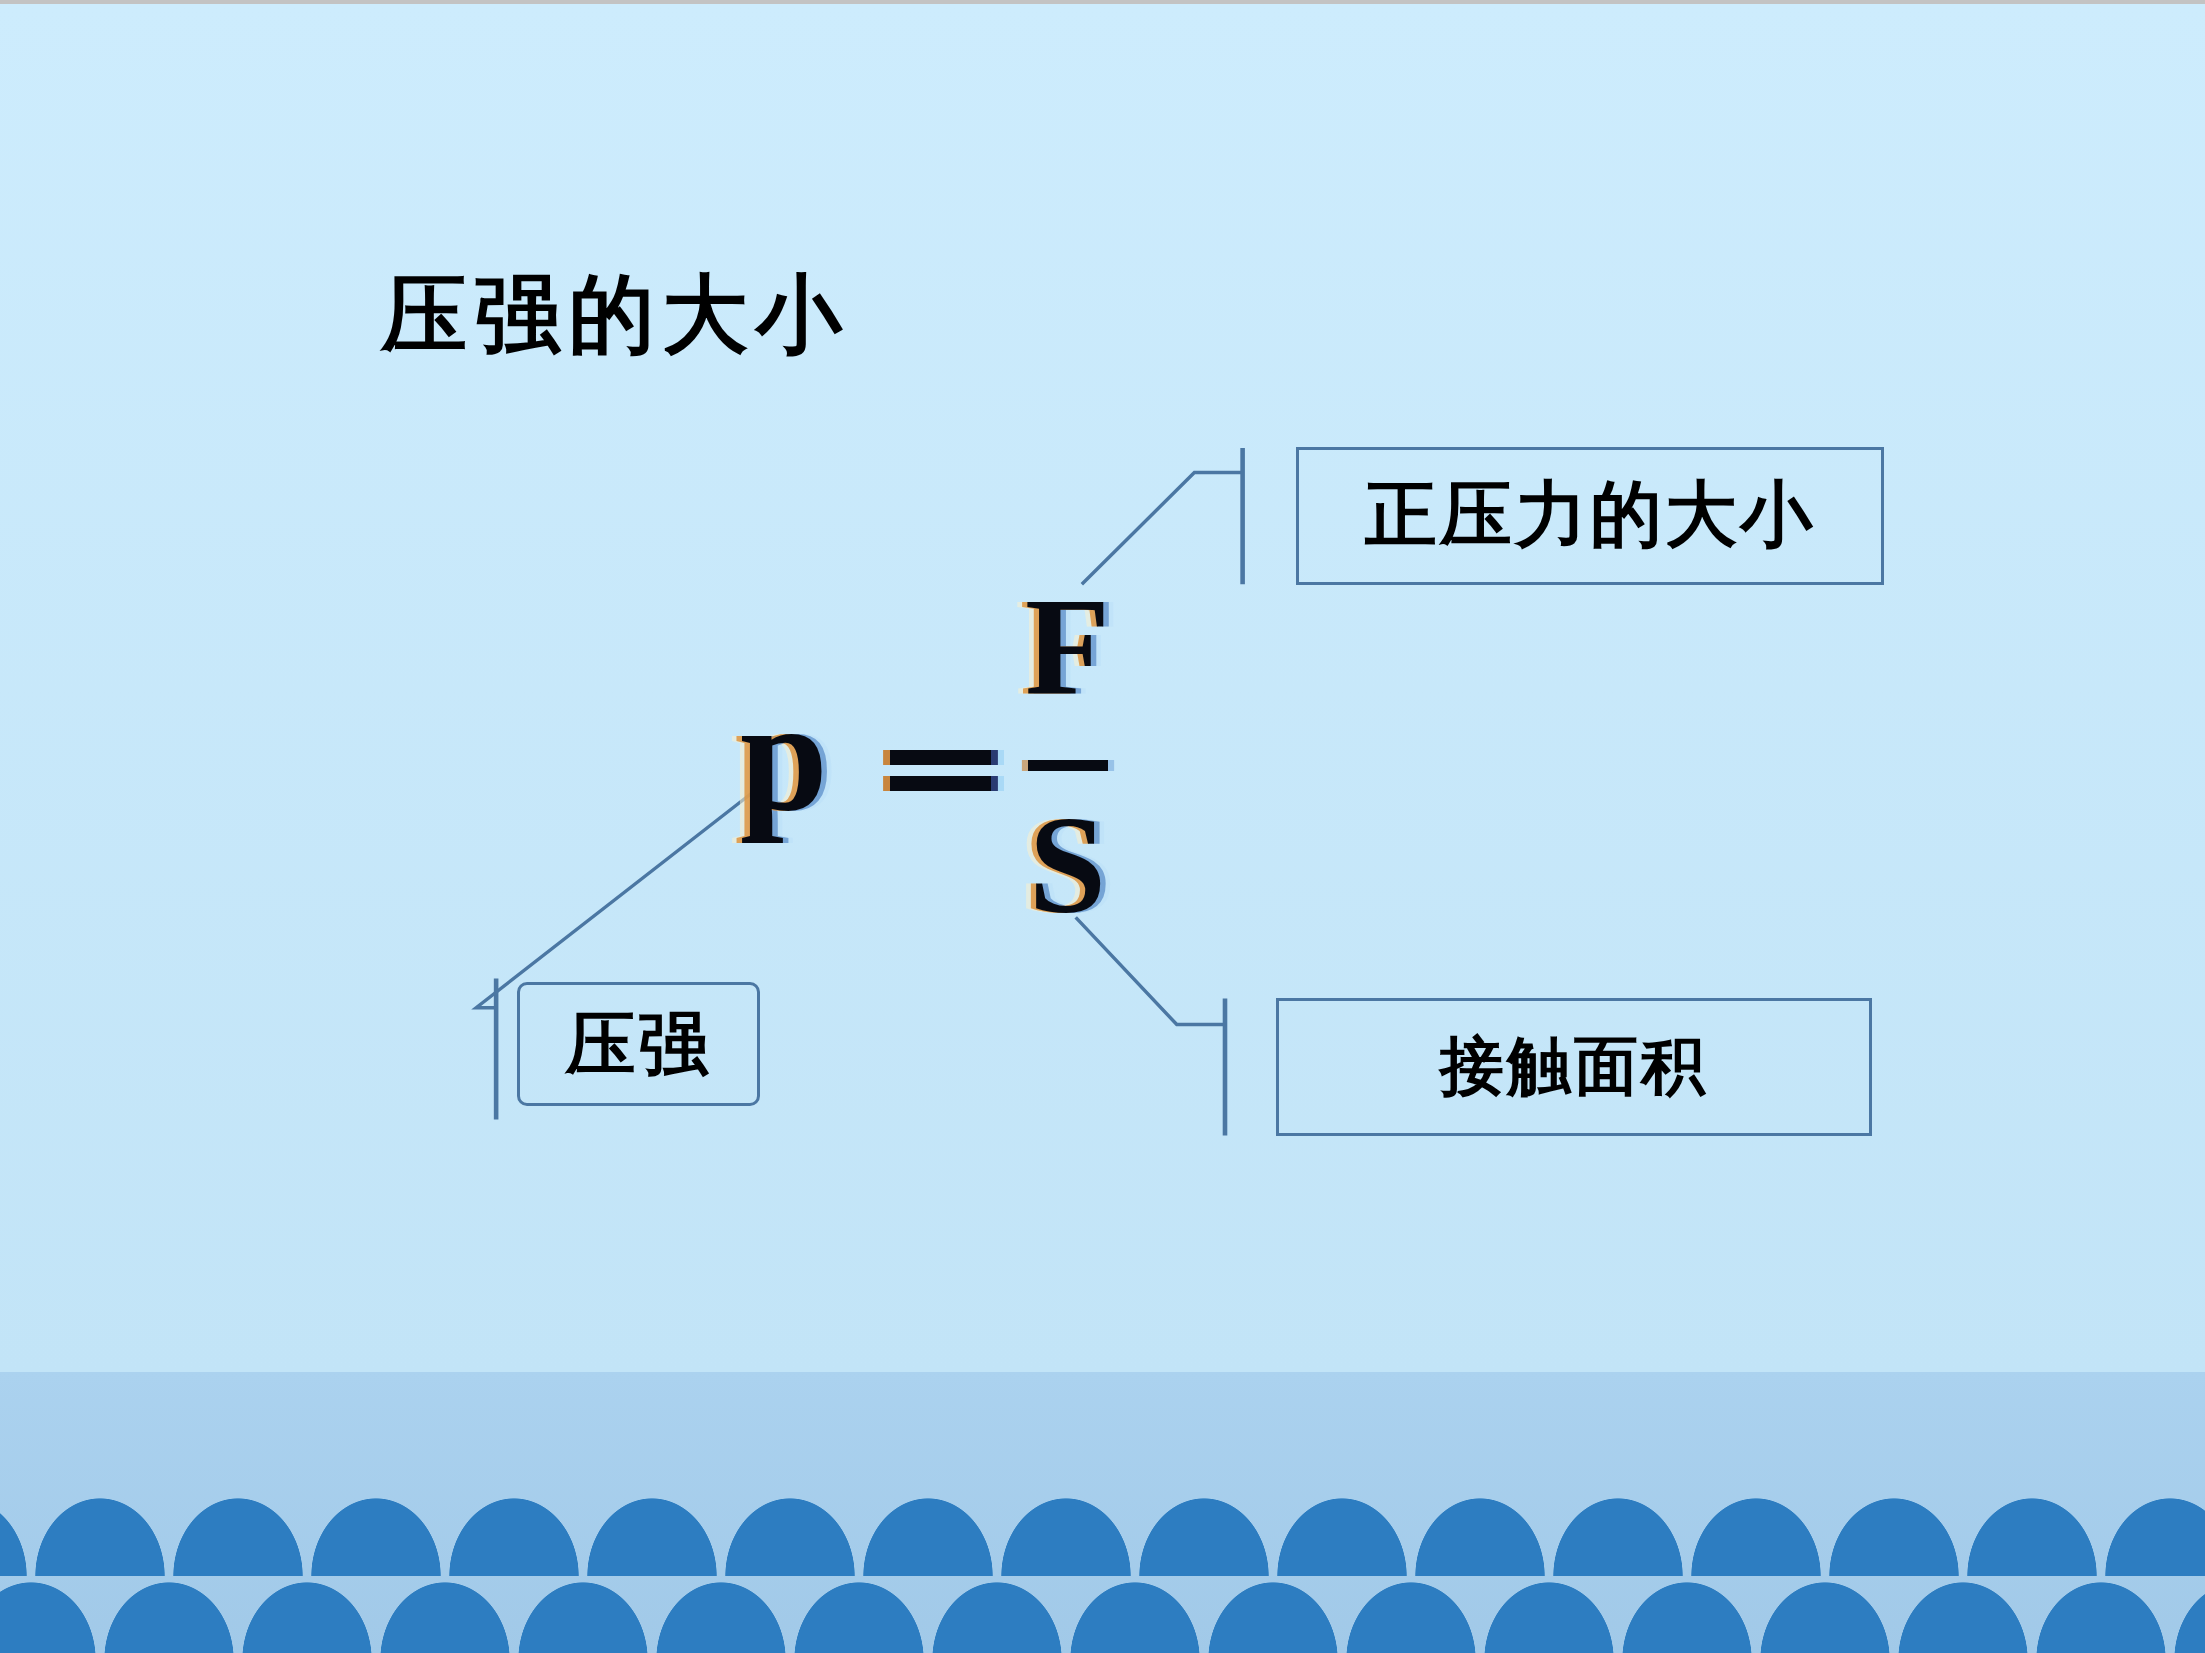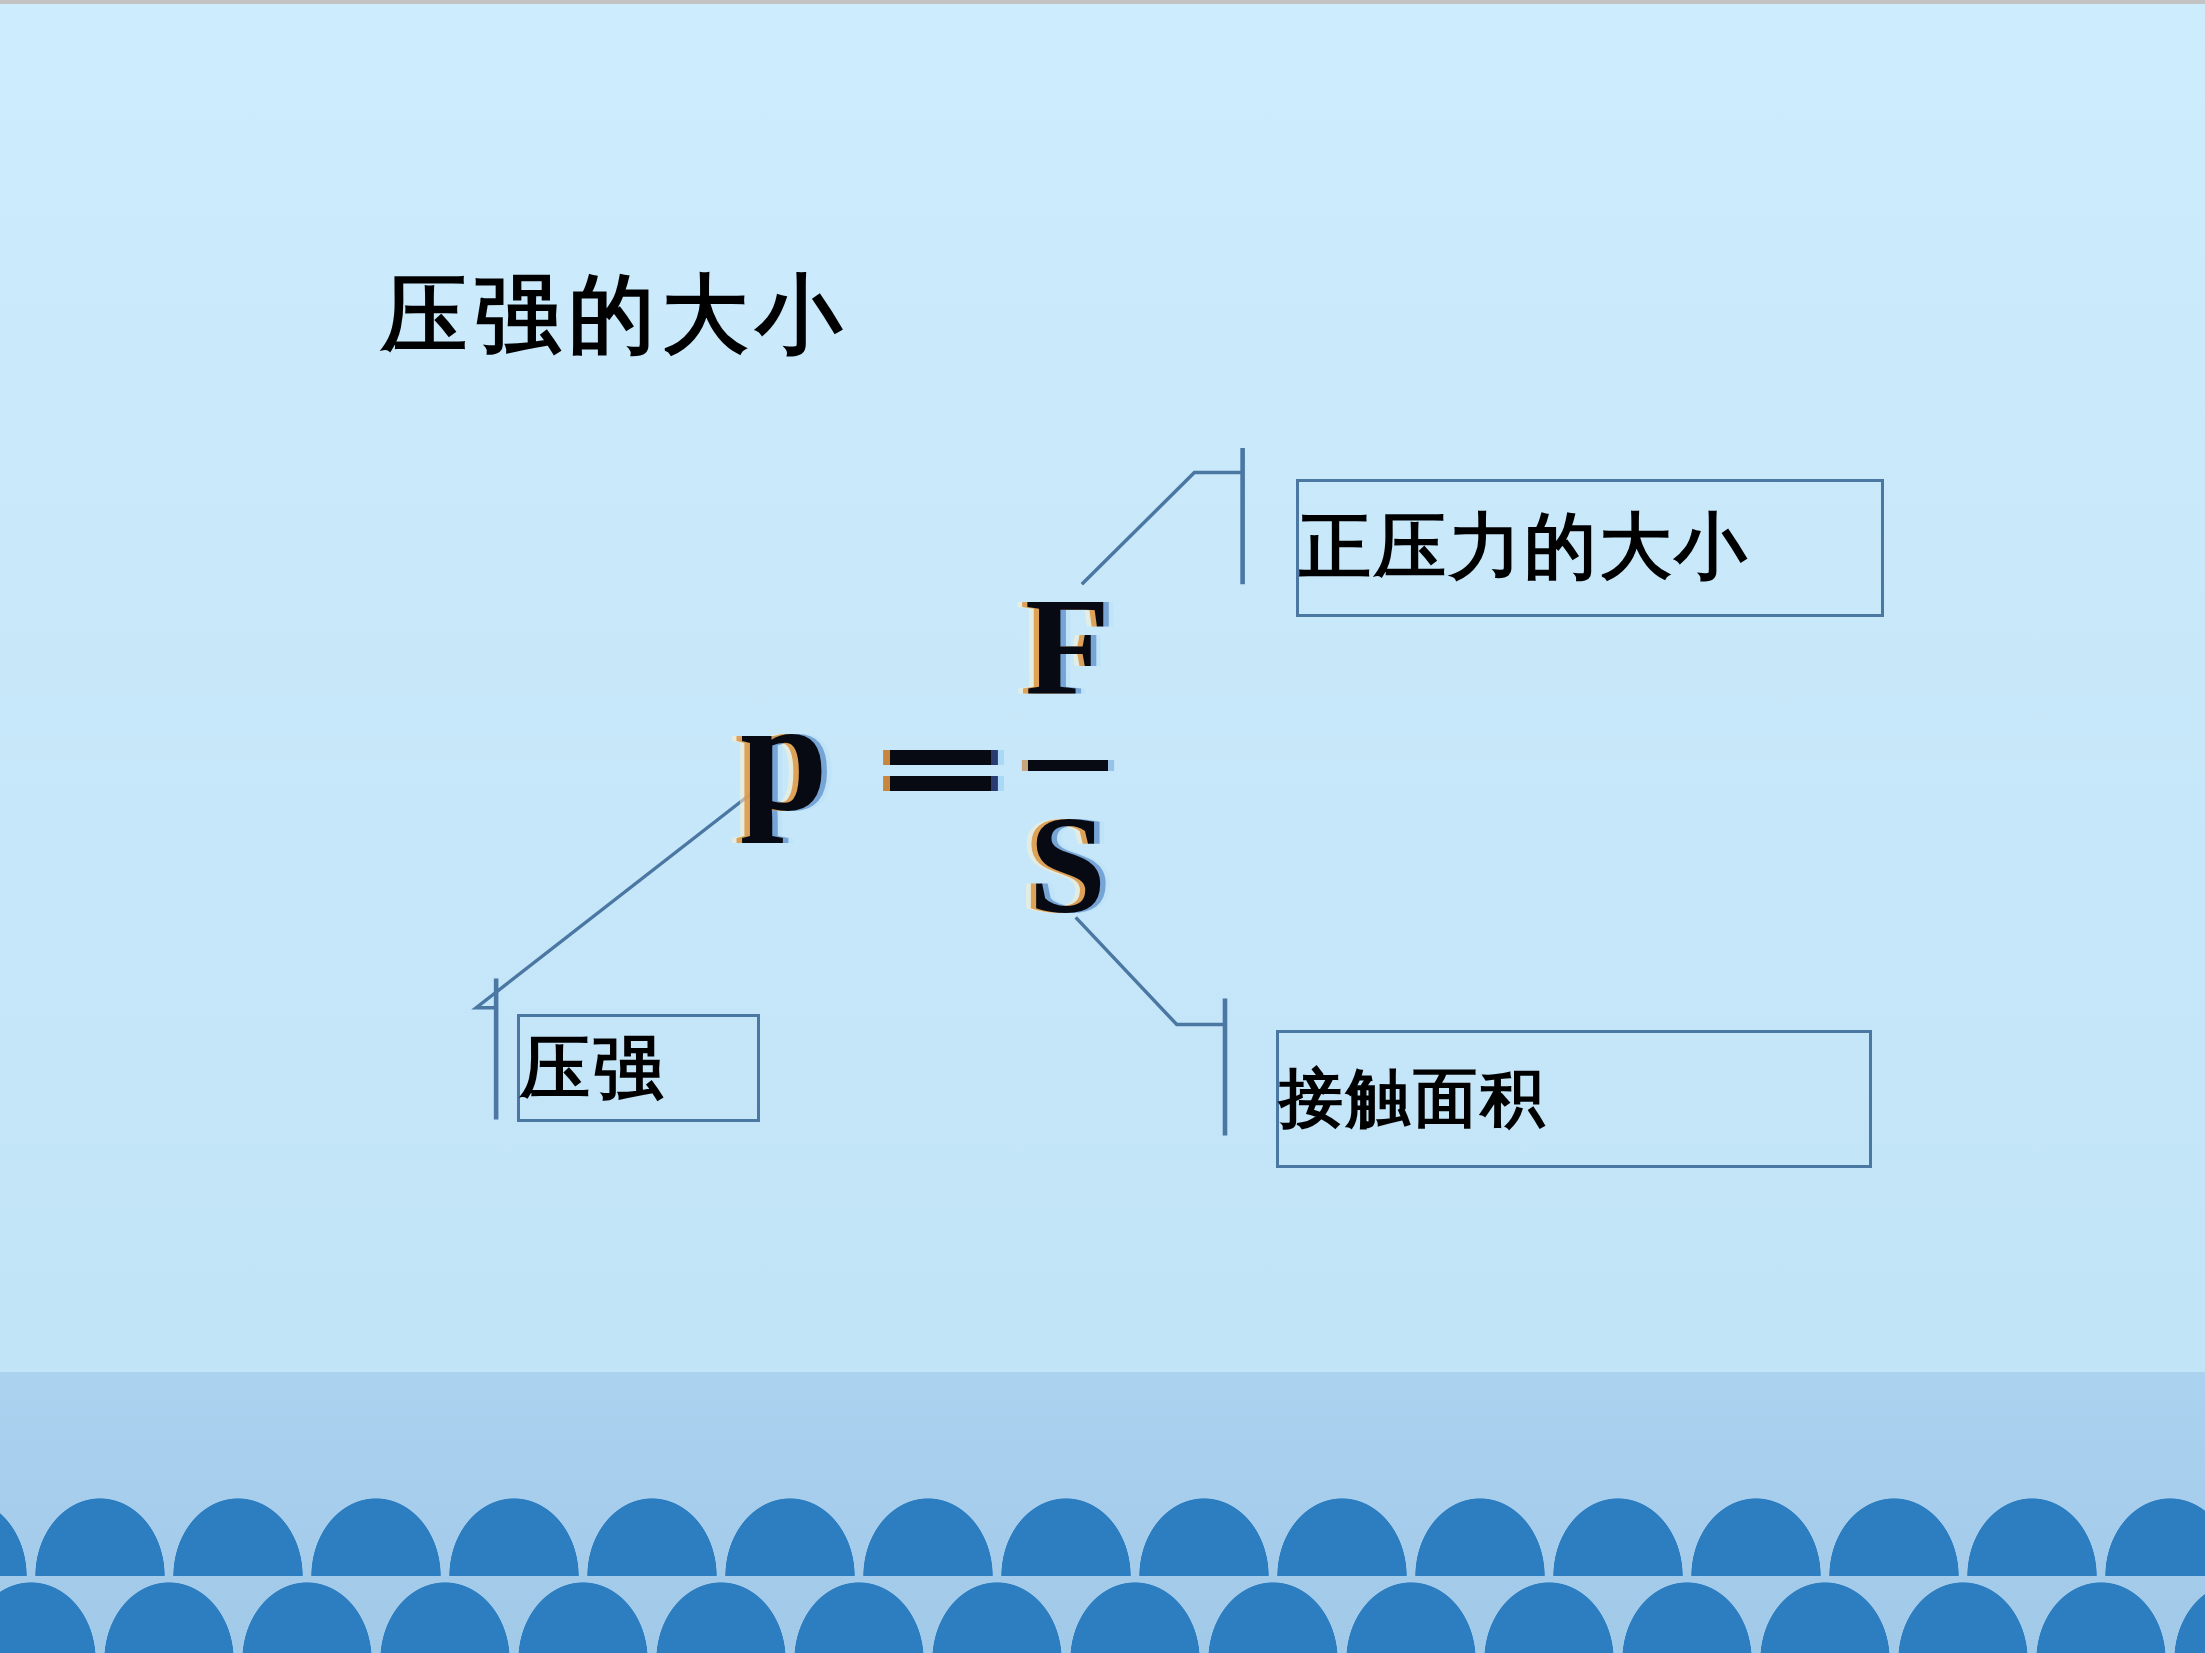--- a/index.html
+++ b/index.html
@@ -42,25 +42,25 @@
   .eq-eq-bottom{left:890px;top:776px;width:101px;height:15.3px;}
   .sr-data{position:absolute;width:0.8px;height:0.8px;overflow:hidden;clip:rect(0 0 0 0);white-space:nowrap;}
 
   
   svg.lines{position:absolute;left:0;top:0;width:2205px;height:1654px;}
   svg.lines *{stroke:var(--line);stroke-width:4.5;fill:none;}
   svg.lines .accent{stroke-width:6;}
 
   
   .box{position:absolute;border:3.1px solid var(--line);box-sizing:border-box;
-    display:flex;align-items:center;
-    font-weight:bold;color:var(--ink);letter-spacing:3.1px;line-height:1.1;margin-top:32px;}
+    display:flex;align-items:center;justify-content:center;
+    font-weight:bold;color:var(--ink);letter-spacing:3.1px;line-height:1.1;}
   .box-force{left:1296px;top:447px;width:588px;height:138px;font-size:72px;}
   .box-area{left:1276px;top:998px;width:596px;height:138px;font-size:64px;}
-  .box-pressure{left:517px;top:982px;width:243px;height:108px;font-size:70px;}
+  .box-pressure{left:517px;top:982px;width:243px;height:124px;font-size:70px;border-radius:10px;}
 </style>
 </head>
 <body>
 
 <div class="slide">
 
   <div class="main-bg"></div>
   <div class="top-strip"></div>
 
   <h1 class="title">压强的大小</h1>

